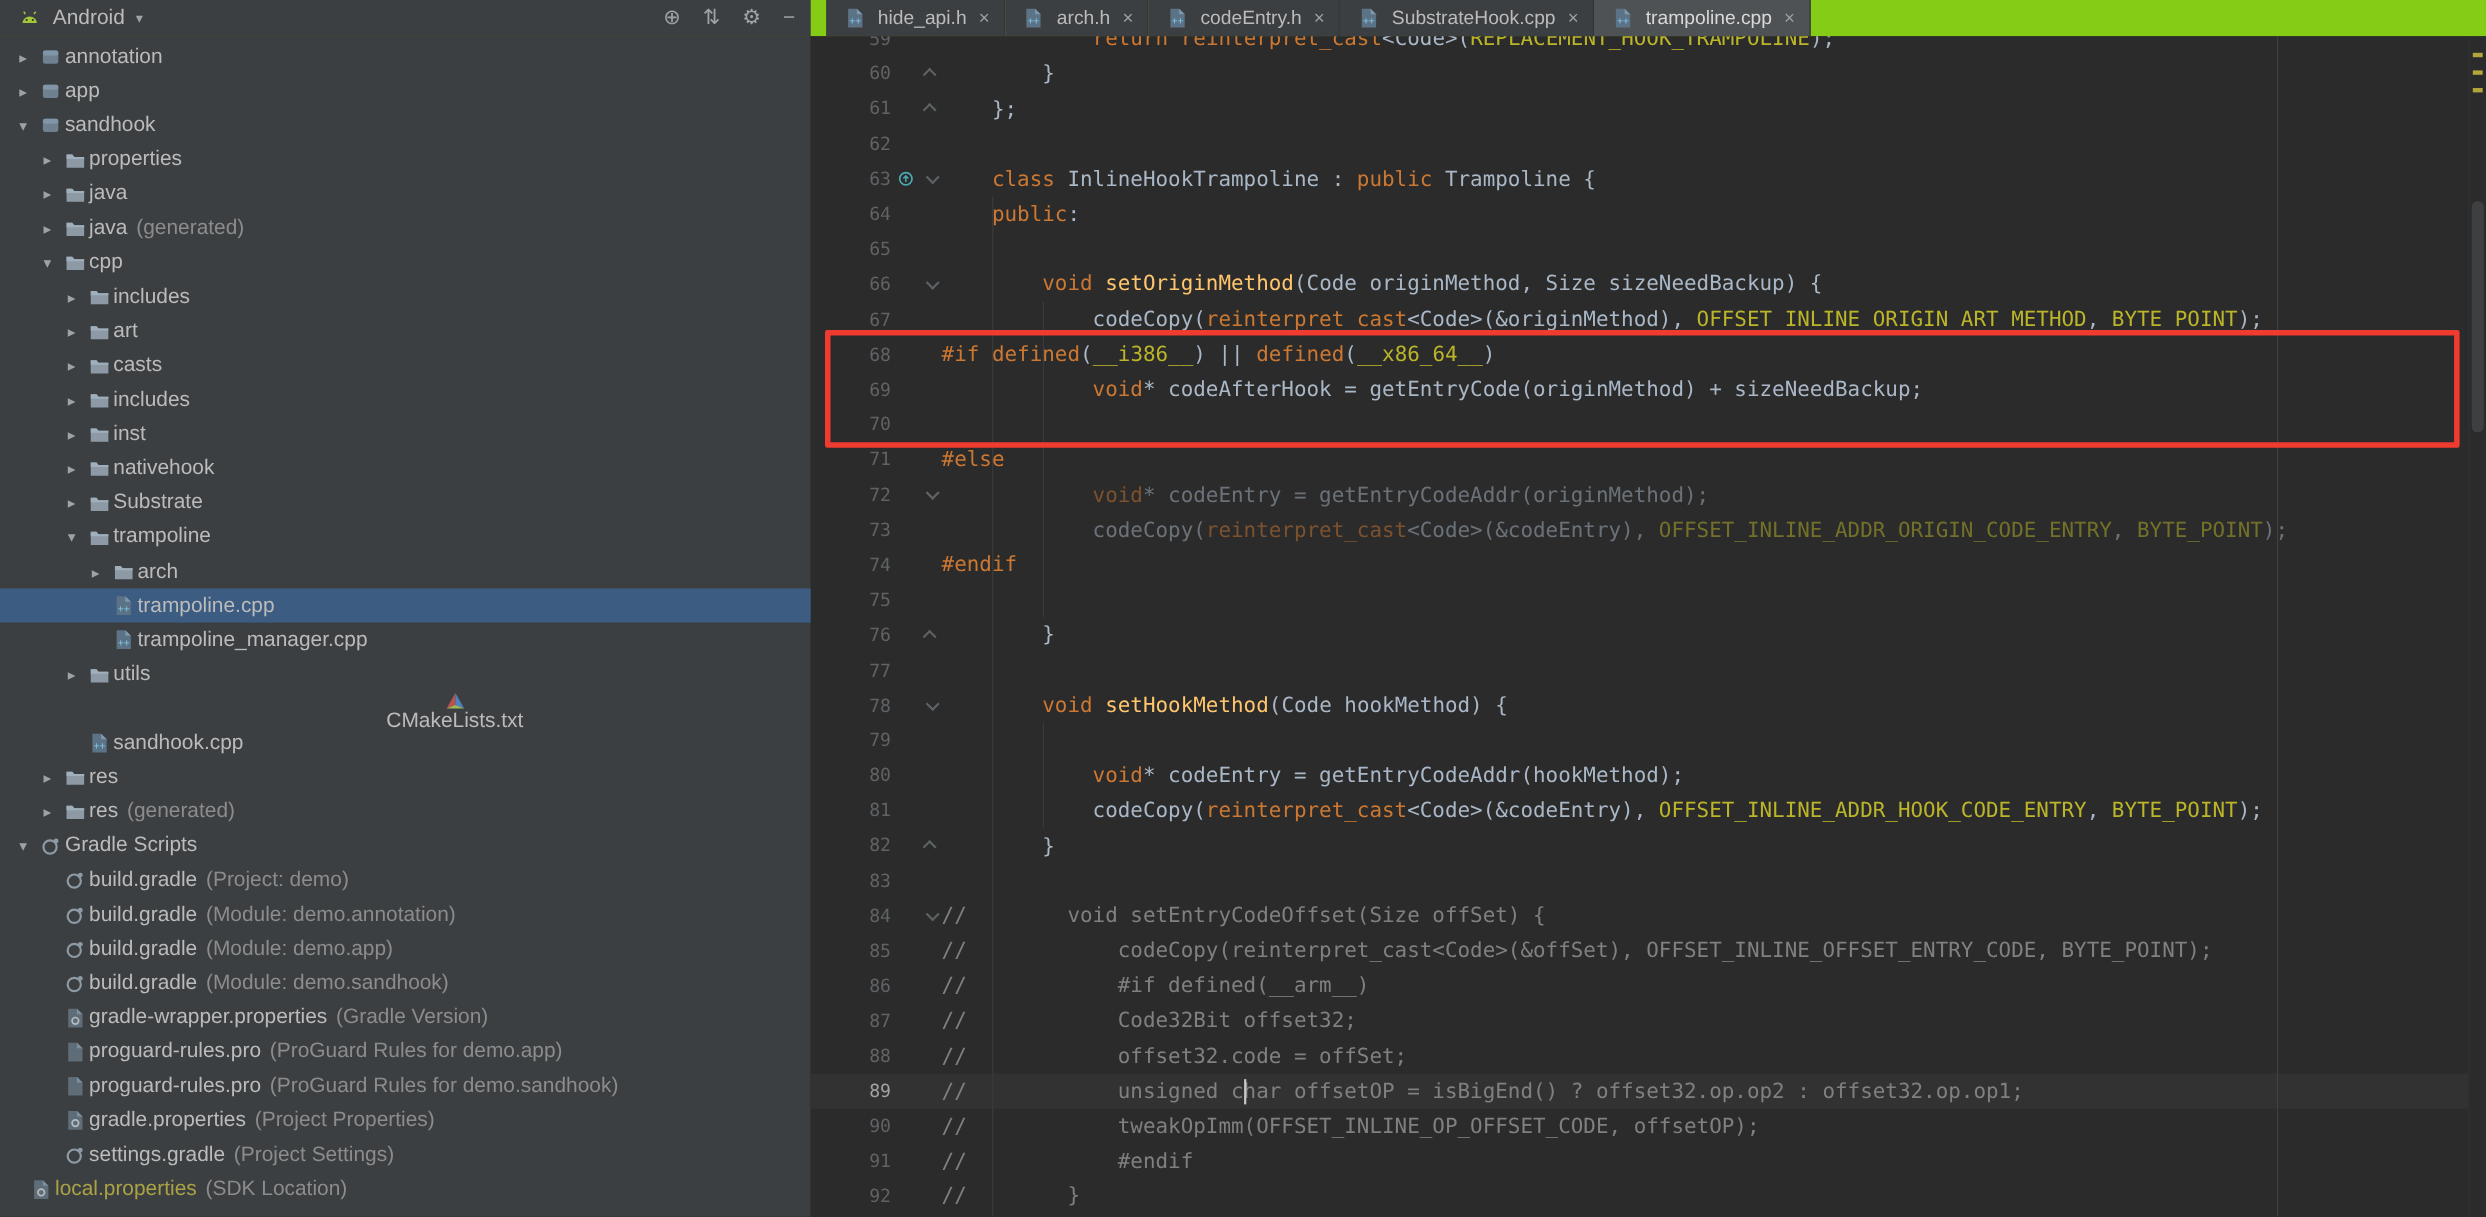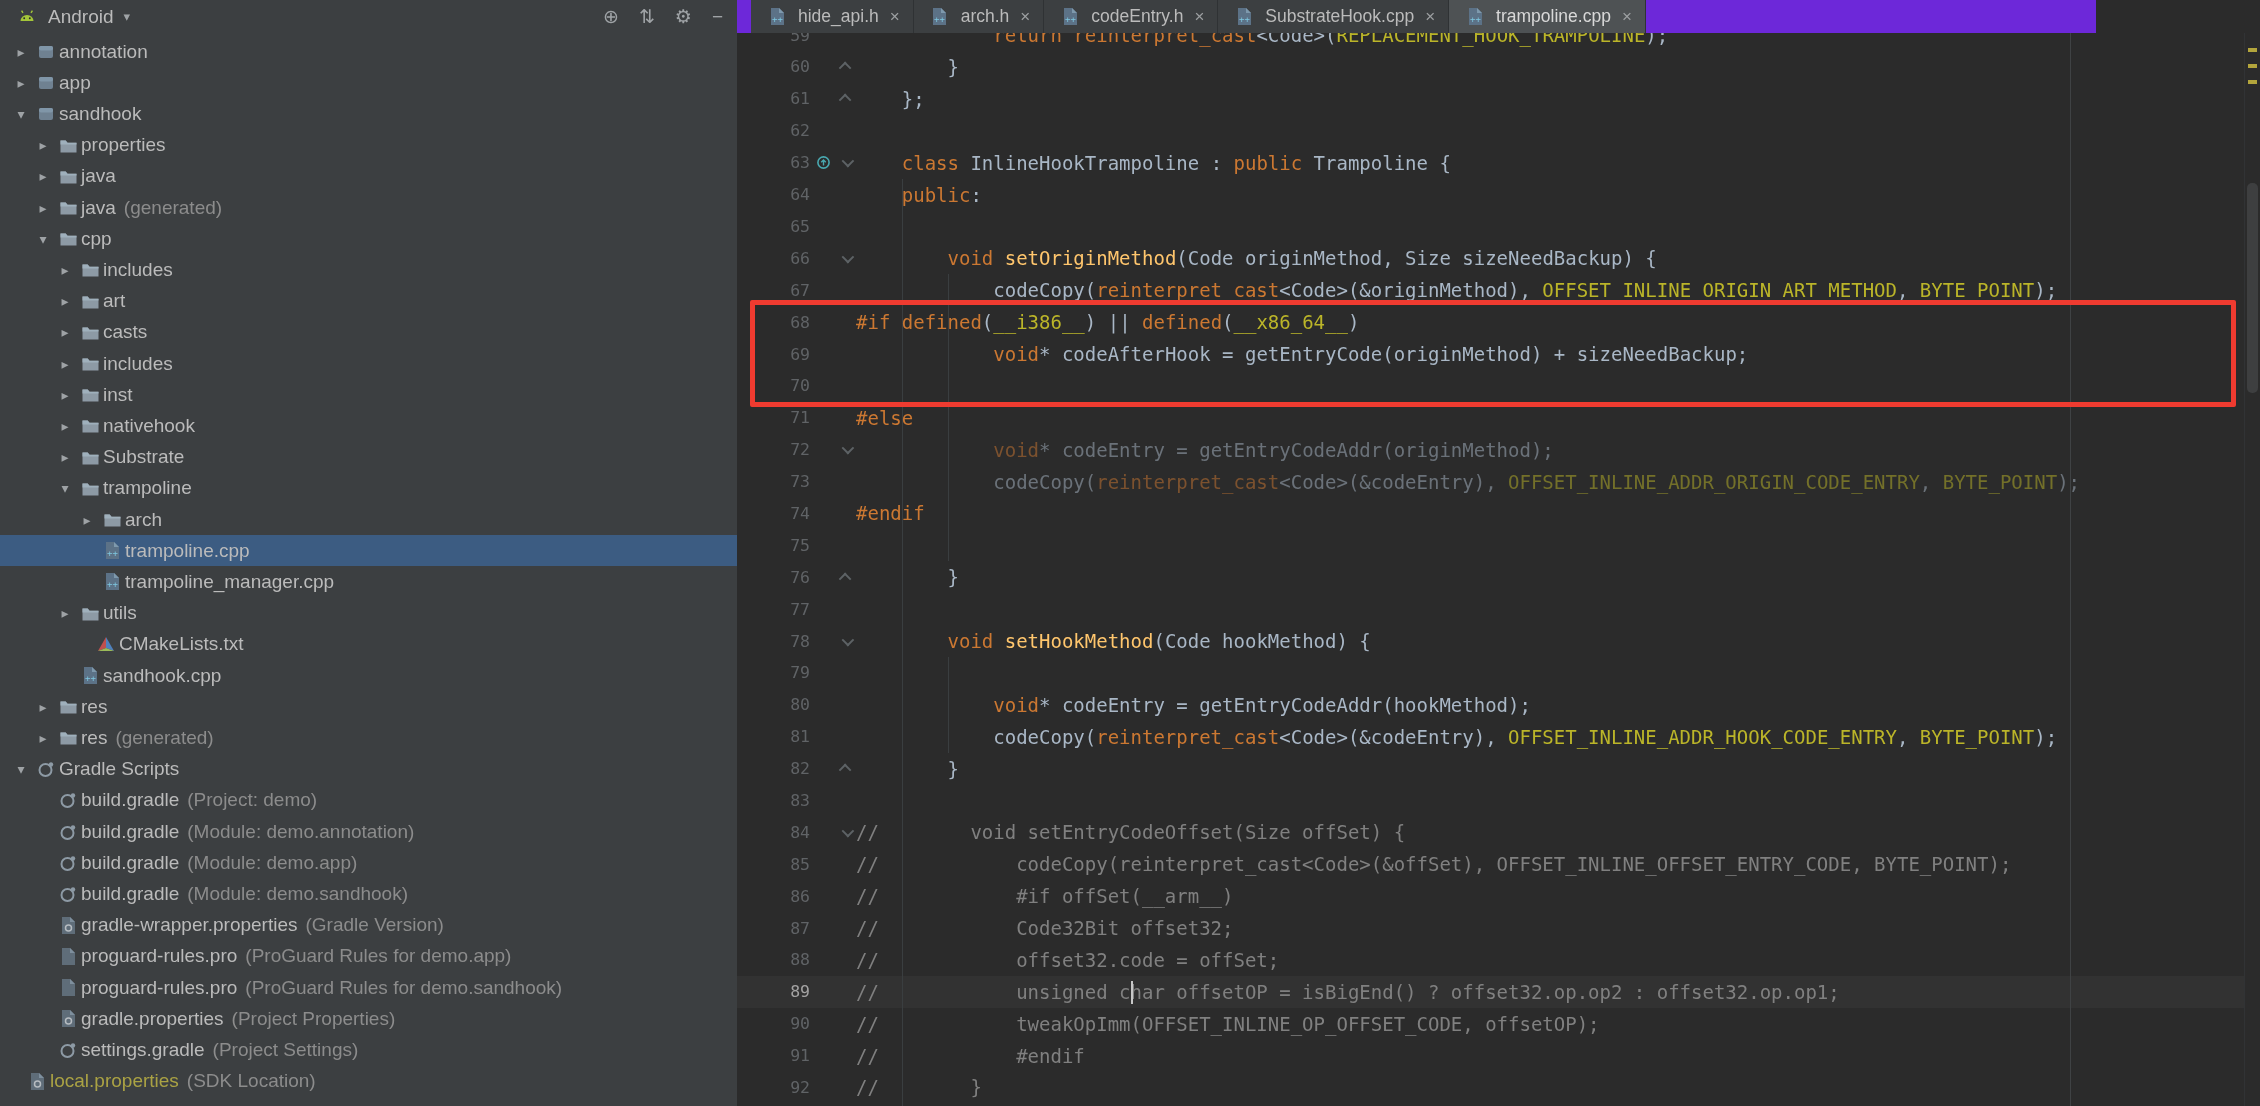--- a/index.html
+++ b/index.html
@@ -3,21 +3,21 @@
 <meta charset="utf-8">
 <style>
   html,body{margin:0;padding:0;}
   body{
     width:2260px;height:1106px;overflow:hidden;position:relative;
     background:#2b2b2b;
     font-family:"Liberation Sans",sans-serif;
     -webkit-font-smoothing:antialiased;
   }
   
-  #topbar{position:absolute;left:0;top:0;width:2096px;height:33px;background:#6d28d9;}
+  #topbar{position:absolute;left:0;top:0;width:2260px;height:33px;background:#84cc16;}
   #project-header{position:absolute;left:0;top:0;width:737px;height:33px;background:#3c3f41;display:flex;align-items:center;}
   #project-selector{display:flex;align-items:center;gap:8px;padding-left:14px;color:#bbbbbb;font-size:19px;cursor:default;}
   #project-selector .caret{font-size:13px;color:#9fa3a6;margin-left:2px;}
   #panel-icons{margin-left:auto;margin-right:14px;display:flex;align-items:center;gap:20px;color:#9fa3a6;font-size:19px;}
   #panel-icons span{line-height:33px;}
   
   #tab-strip{position:absolute;left:737px;top:0;height:33px;display:flex;padding-left:14px;}
   .tab{display:flex;align-items:center;gap:8px;padding:0 13px;height:33px;background:#3c3f41;border-right:1px solid #2f3234;color:#bbbbbb;font-size:17.5px;white-space:nowrap;}
   .tab.active{background:#4e5254;color:#d8d8d8;}
   .tab .tab-close{color:#9da0a2;font-size:17px;margin-left:3px;}
@@ -327,21 +327,21 @@
     <div class="trow" style="top: 564.6px; padding-left: 53px;">
       <span class="chev">▸</span>
       <span class="ticon">
         <svg width="19" height="17" viewBox="0 0 19 17">
           <path d="M1.5 3.5 h5.2 l1.8 2.2 h9 v9.8 h-16 z" fill="#8d9aa5"></path>
           <path d="M1.5 3.5 h5.2 l1.8 2.2 h9 v1.8 h-16 z" fill="#9fb0bc"></path>
         </svg>
       </span>
       <span class="tlabel">utils</span>
     </div>
-    <div class="trow" style="top: 595.8px; padding-left: 69px;">
+    <div class="trow" style="top: 595.8px; padding-left: 45px; flex-direction: column;">
       <span class="chev"></span>
       <span class="ticon">
         <svg width="18" height="16" viewBox="0 0 18 16">
           <path d="M9 1 L1 15 L9 12 Z" fill="#c0504d"></path>
           <path d="M9 1 L17 15 L9 12 Z" fill="#4f81bd"></path>
           <path d="M1 15 H17 L9 12 Z" fill="#9bbb59"></path>
         </svg>
       </span>
       <span class="tlabel">CMakeLists.txt</span>
     </div>
@@ -689,21 +689,21 @@
       <div class="cline">
         <span class="gnum">85</span>
         <span class="gmark"></span>
         <span class="gfold"></span>
         <pre class="codetext"><span class="s-c">//            codeCopy(reinterpret_cast&lt;Code&gt;(&amp;offSet), OFFSET_INLINE_OFFSET_ENTRY_CODE, BYTE_POINT);</span></pre>
       </div>
       <div class="cline">
         <span class="gnum">86</span>
         <span class="gmark"></span>
         <span class="gfold"></span>
-        <pre class="codetext"><span class="s-c">//            #if offSet(__arm__)</span></pre>
+        <pre class="codetext"><span class="s-c">//            #if defined(__arm__)</span></pre>
       </div>
       <div class="cline">
         <span class="gnum">87</span>
         <span class="gmark"></span>
         <span class="gfold"></span>
         <pre class="codetext"><span class="s-c">//            Code32Bit offset32;</span></pre>
       </div>
       <div class="cline">
         <span class="gnum">88</span>
         <span class="gmark"></span>

